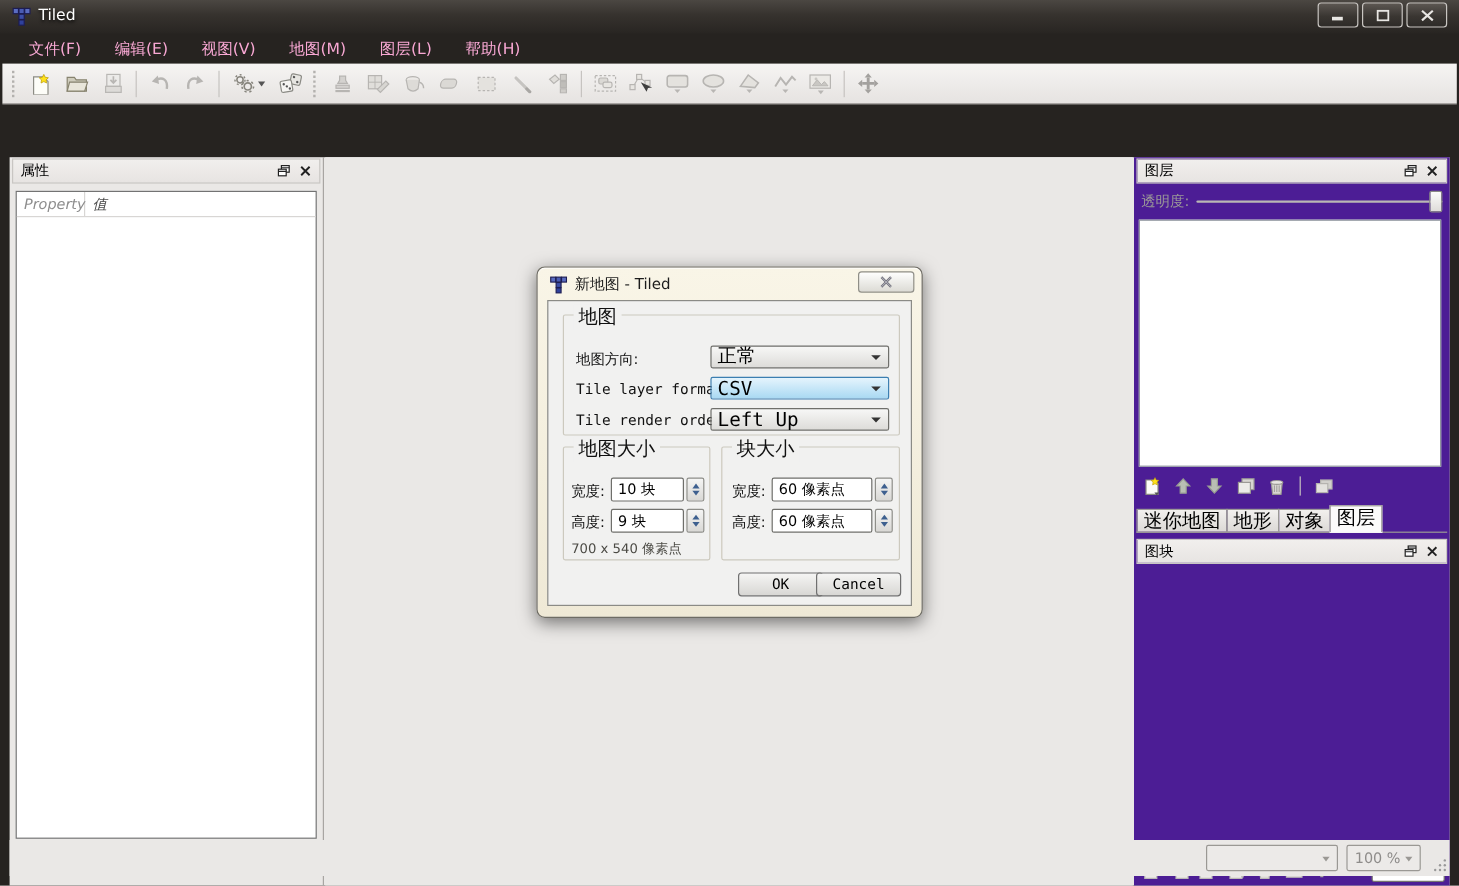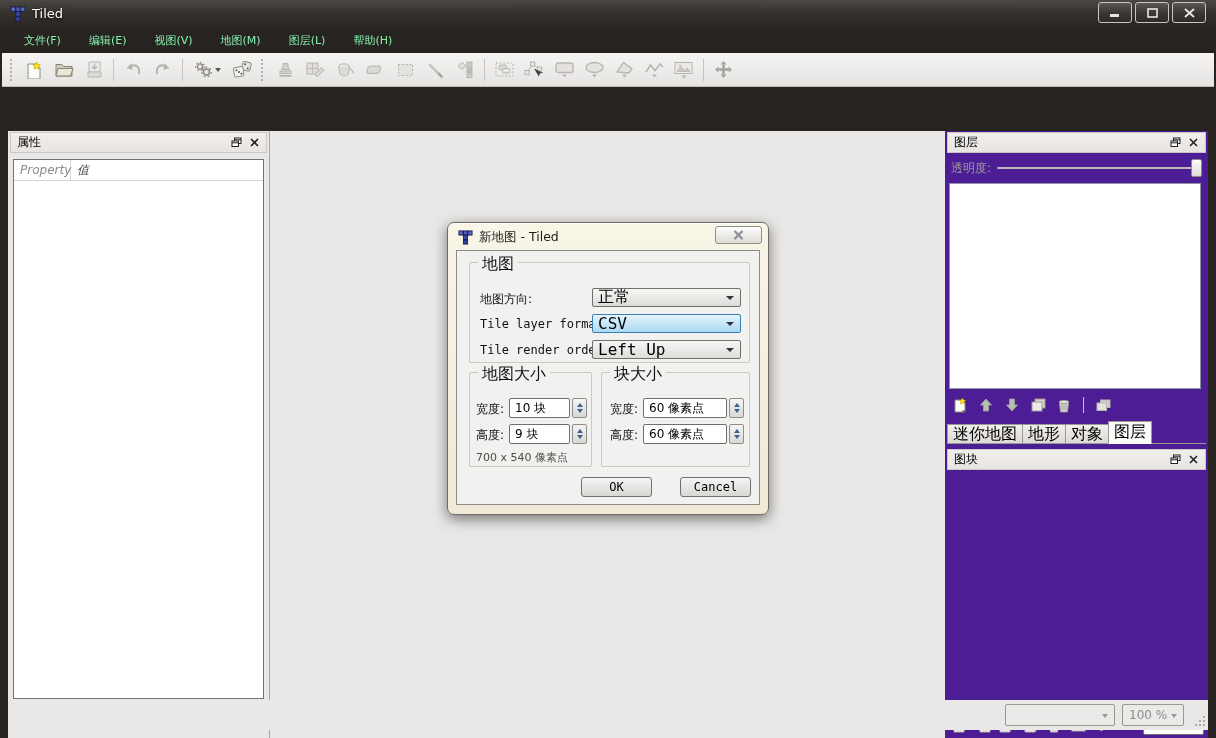--- a/index.html
+++ b/index.html
@@ -12,21 +12,21 @@
   .app-icon { position:absolute; left:10px; top:6px; width:16px; height:16px; }
   .win-title { position:absolute; left:32px; top:6px; color:#fff; font-size:13px;
     text-shadow:0 1px 3px rgba(0,0,0,.9); }
   .cap-group { position:absolute; right:10px; top:2px; display:flex; gap:3px; }
   .cap-btn { width:34px; height:21px; border:1px solid #c9c6c2; border-radius:3px;
     background:linear-gradient(#5c5752,#3a3632 55%,#2e2b28); display:flex; align-items:center; justify-content:center; }
   .cap-btn svg { display:block; }
 
   .menubar { position:absolute; left:2px; top:28px; right:2px; height:25px; display:flex;
     align-items:center; padding-left:8px; }
-  .menu-item { color:#86efac; font-size:11px; padding:3px 14px; cursor:default; }
+  .menu-item { color:#f9a8d4; font-size:13px; padding:3px 14px; cursor:default; }
 
   .toolbar { position:absolute; left:2px; top:53px; right:2px; height:34px;
     background:linear-gradient(#f6f4f3,#eceae8 60%,#e6e3e1); border-bottom:1px solid #bdbab7;
     display:flex; align-items:center; padding-left:4px; }
   .tb-handle { width:5px; height:22px; border-left:2px dotted #b3b1ae; margin:0 4px; }
   .tb-sep { width:1px; height:22px; background:#c6c3c0; margin:0 4px; }
   .tool-btn { width:30px; height:28px; display:flex; align-items:center; justify-content:center; border-radius:2px; }
   .ico-en { color:#87857d; }
   .ico-dis { color:#b7b5b2; }
   .dd-arrow { width:0; height:0; border-left:3.5px solid transparent; border-right:3.5px solid transparent;
@@ -117,21 +117,21 @@
   .spin .btns { width:15px; height:20px; margin-left:2px; border:1px solid #8e8e89; border-radius:2px;
     background:linear-gradient(#f5f5f4,#d9d8d5); display:flex; flex-direction:column; align-items:center; justify-content:center; gap:2px; }
   .tri-up { width:0; height:0; border-left:3.5px solid transparent; border-right:3.5px solid transparent; border-bottom:4px solid #3e608f; }
   .tri-dn { width:0; height:0; border-left:3.5px solid transparent; border-right:3.5px solid transparent; border-top:4px solid #3e608f; }
 
   .px-note { position:absolute; left:6px; top:77px; font-size:11px; color:#4c4b45; }
 
   .dlg-btn { position:absolute; top:226px; width:71px; height:20px;
     background:linear-gradient(#f5f5f4,#d8d7d4); border:1px solid #707070; border-radius:3px;
     display:flex; align-items:center; justify-content:center; font-size:12px; }
-  .btn-ok { left:124px; } .btn-cancel { left:223px; }
+  .btn-ok { left:158px; } .btn-cancel { left:223px; }
 </style>
 </head>
 <body>
 
 <div class="titlebar">
   <span class="app-icon">
     <svg width="16" height="16" viewBox="0 0 16 16">
         <rect x="1" y="1" width="4.4" height="4.4" fill="#5a6cc0" stroke="#1d1d52"></rect>
         <rect x="5.8" y="1" width="4.4" height="4.4" fill="#4a5cb4" stroke="#1d1d52"></rect>
         <rect x="10.6" y="1" width="4.4" height="4.4" fill="#5a6cc0" stroke="#1d1d52"></rect>

